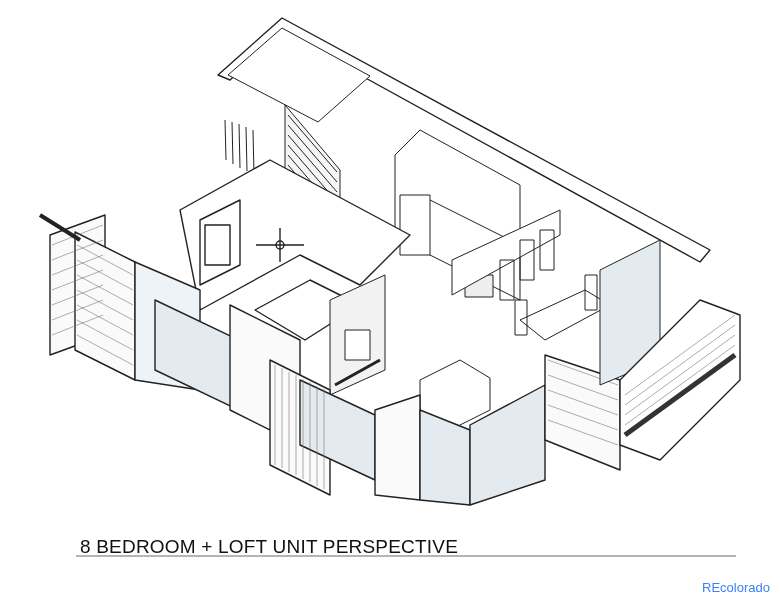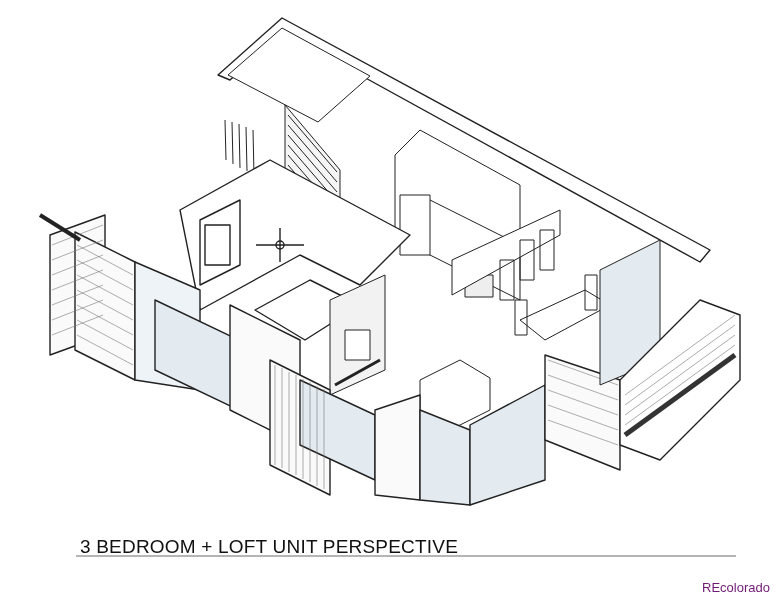--- a/index.html
+++ b/index.html
@@ -2,21 +2,21 @@
 <html><head>
 <meta charset="utf-8">
 <style>
   html, body { margin: 0; padding: 0; background: #ffffff; }
   body { width: 780px; height: 600px; position: relative; overflow: hidden;
          font-family: "Liberation Sans", sans-serif; }
   .drawing { position: absolute; left: 0; top: 0; width: 780px; height: 520px; }
   .caption { position: absolute; left: 80px; top: 536px; font-size: 19px; color: #111;
              letter-spacing: 0.2px; font-family: "Liberation Sans", sans-serif; }
   .rule { position: absolute; left: 76px; top: 555px; width: 660px; height: 2px; background: #b5b5b5; }
-  .watermark { position: absolute; right: 10px; top: 580px; font-size: 13px; color: #701a75;
+  .watermark { position: absolute; right: 10px; top: 580px; font-size: 13px; color: #3b82f6;
                font-family: "Liberation Sans", sans-serif; }
 </style>
 </head>
 <body>
 
 <svg class="drawing" viewBox="0 0 780 520" xmlns="http://www.w3.org/2000/svg">
   <g fill="none" stroke="#222" stroke-width="1.4" stroke-linejoin="round">
 
     <path d="M218 75 L282 18 L710 250 L700 262 L282 32 L230 80 Z" fill="#fff"></path>
 
@@ -95,15 +95,15 @@
     <g>
       <path d="M620 380 L700 300 L740 315 L740 380 L660 460 L620 445 Z" fill="#fff"></path>
       <path d="M625 435 L735 355" stroke-width="5" stroke="#333"></path>
       <path d="M625 395 L735 315 M625 405 L735 325 M625 415 L735 335 M625 425 L735 345" stroke="#888" stroke-width="0.7"></path>
     </g>
 
     <path d="M40 215 L80 240" stroke-width="4" stroke="#222"></path>
   </g>
 </svg>
 
-<div class="caption">3 BEDROOM + LOFT UNIT PERSPECTIVE</div>
+<div class="caption">8 BEDROOM + LOFT UNIT PERSPECTIVE</div>
 <div class="rule"></div>
 <div class="watermark">REcolorado</div>
 
 </body></html>

